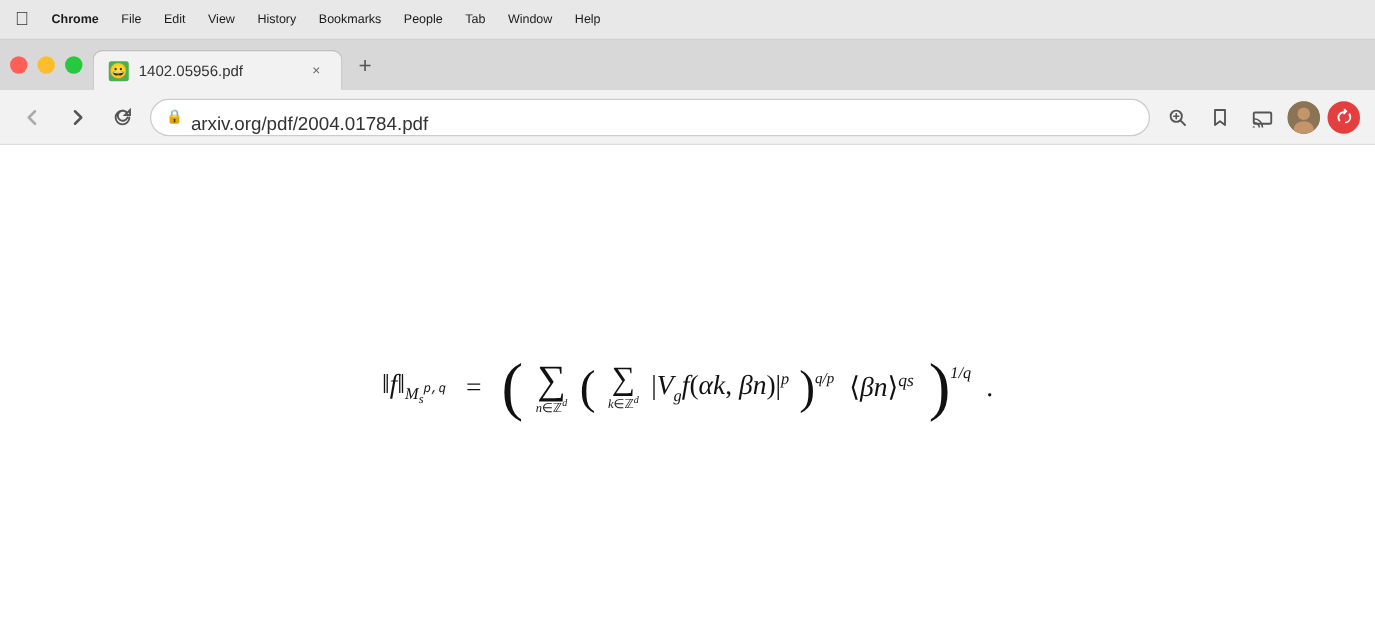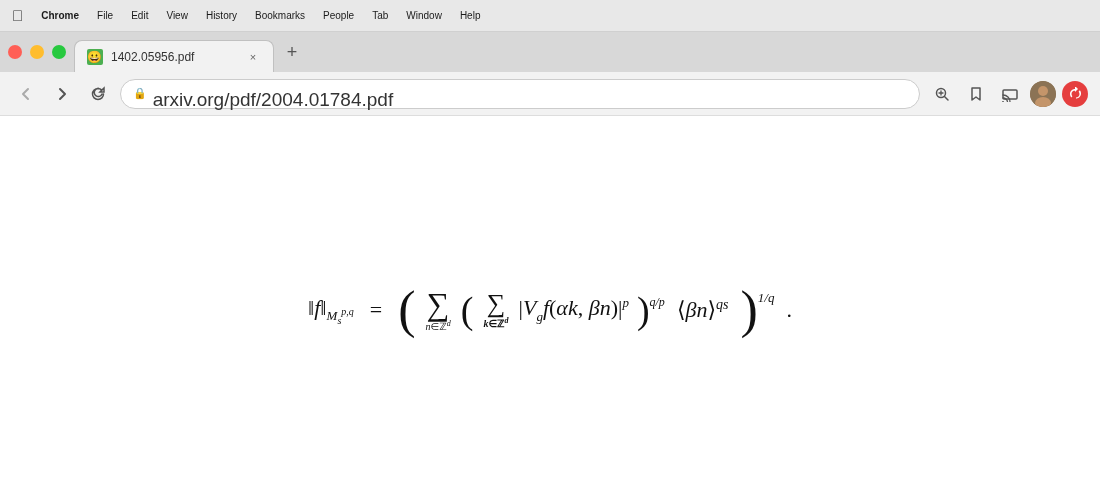--- a/index.html
+++ b/index.html
@@ -170,21 +170,21 @@
       display: flex;
       align-items: center;
       padding: 0 12px;
       gap: 6px;
     }
     .lock-icon {
       font-size: 11px;
       color: #555;
     }
     .url-text {
-      font-size: 19px;
+      font-size: 15px;
       color: #333;
       flex: 1;
       margin-top: 12px;
     }
     .toolbar-actions {
       display: flex;
       align-items: center;
       gap: 6px;
     }
     .toolbar-icon-btn {
@@ -348,39 +348,39 @@
         <path d="M7 2v3l3-3-3-3v3C4.2 2 2 4.2 2 7c0 1.3.5 2.5 1.3 3.4l1.1-1.1C3.8 8.6 3.5 7.8 3.5 7 3.5 5 5 3.5 7 3.5V2zm4.7 1.6L10.6 4.7C11.2 5.4 11.5 6.2 11.5 7c0 2-1.5 3.5-3.5 3.5v1c2.8 0 5-2.2 5-5 0-1.3-.5-2.5-1.3-3.4z" fill="white"></path>
       </svg>
     </div>
   </div>
 </div>
 
 <div class="content">
   <div class="math-display">
 
     <span style="font-size:22px;">
-      ‖<em>f</em>‖<sub style="font-size:13px;"><em>M</em><sub style="font-size:10px;"><em>s</em></sub><sup style="font-size:10px;"><em>p,q</em></sup></sub>
+      ‖<em>f</em>‖<sub style="font-size:13px;"><em>M</em><sub style="font-size:10px;"><em>s</em></sub><sup style="font-size:10px;font-family:Liberation Mono, monospace;"><em>p,q</em></sup></sub>
     </span>
 
     <span style="font-size:22px; margin: 0 8px;">=</span>
 
     <span class="big-paren">(</span>
 
     <span style="display:inline-flex; flex-direction:column; align-items:center; margin: 0 2px;">
       <span style="font-size:9px; color:#111; line-height:1;"></span>
       <span style="font-size:32px; line-height:1;">∑</span>
       <span style="font-size:10px; color:#111; line-height:1;"><em>n</em>∈ℤ<sup style="font-size:8px;"><em>d</em></sup></span>
     </span>
 
     <span class="medium-paren">(</span>
 
     <span style="display:inline-flex; flex-direction:column; align-items:center; margin: 0 2px;">
       <span style="font-size:9px; line-height:1;"></span>
       <span style="font-size:26px; line-height:1;">∑</span>
-      <span style="font-size:10px; line-height:1;font-weight:bold;"><em>k</em>∈ℤ<sup style="font-size:8px;"><em>d</em></sup></span>
+      <span style="font-size:10px; line-height:1;"><em>k</em>∈ℤ<sup style="font-size:8px;"><em>d</em></sup></span>
     </span>
 
     <span style="font-size:22px;">
       |<em>V</em><sub style="font-size:13px;"><em>g</em></sub><em>f</em>(<em>αk</em>, <em>βn</em>)|<sup style="font-size:13px;"><em>p</em></sup>
     </span>
 
     <span style="display:inline-flex; align-items:flex-start;">
       <span class="medium-paren">)</span>
       <sup style="font-size:12px; margin-top:4px;"><em>q/p</em></sup>
     </span>

